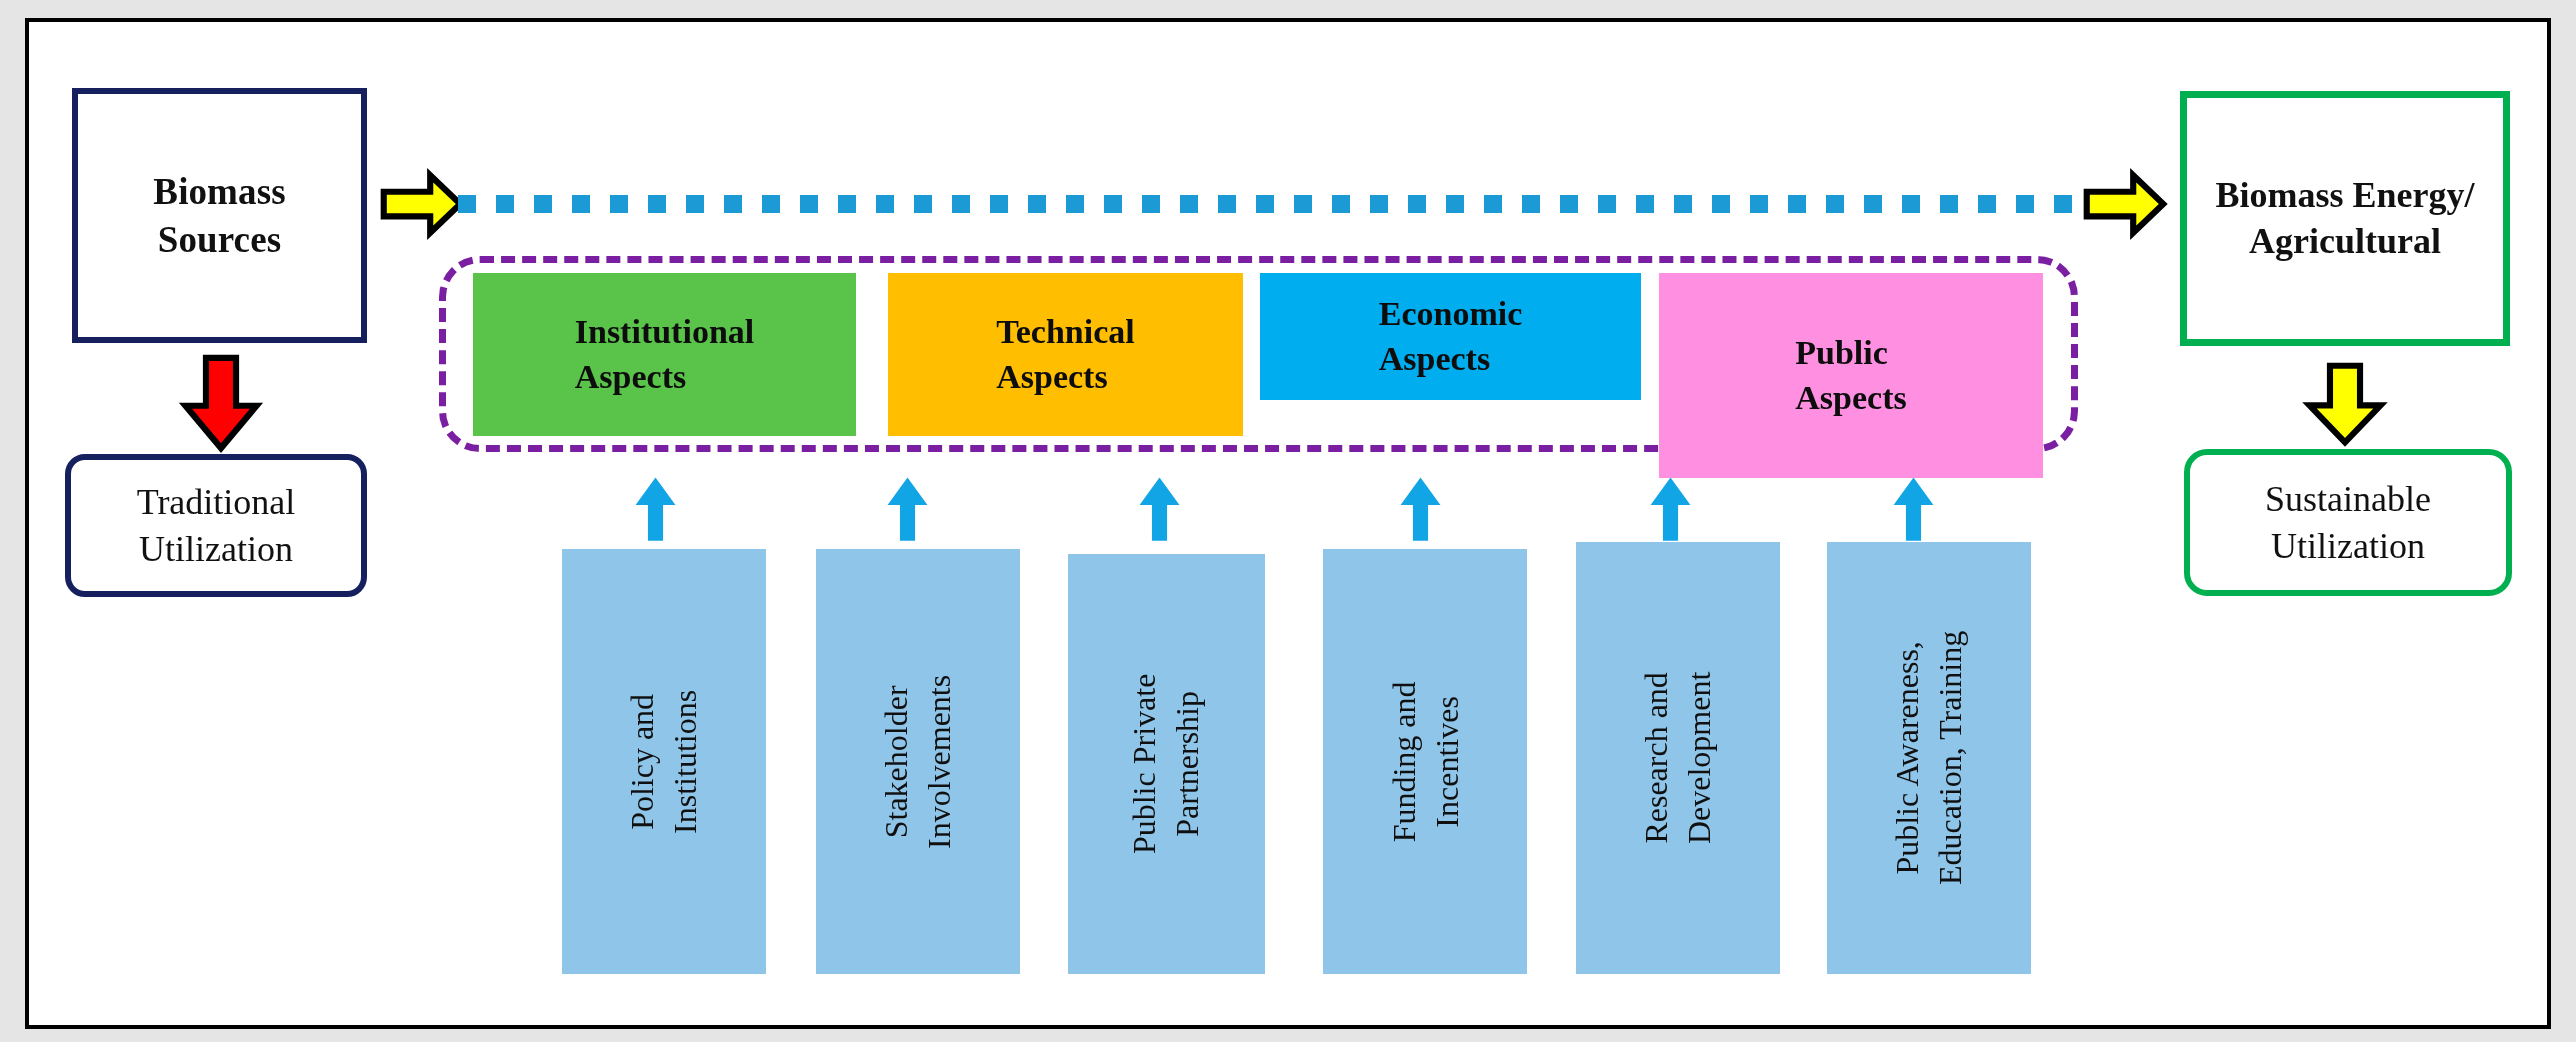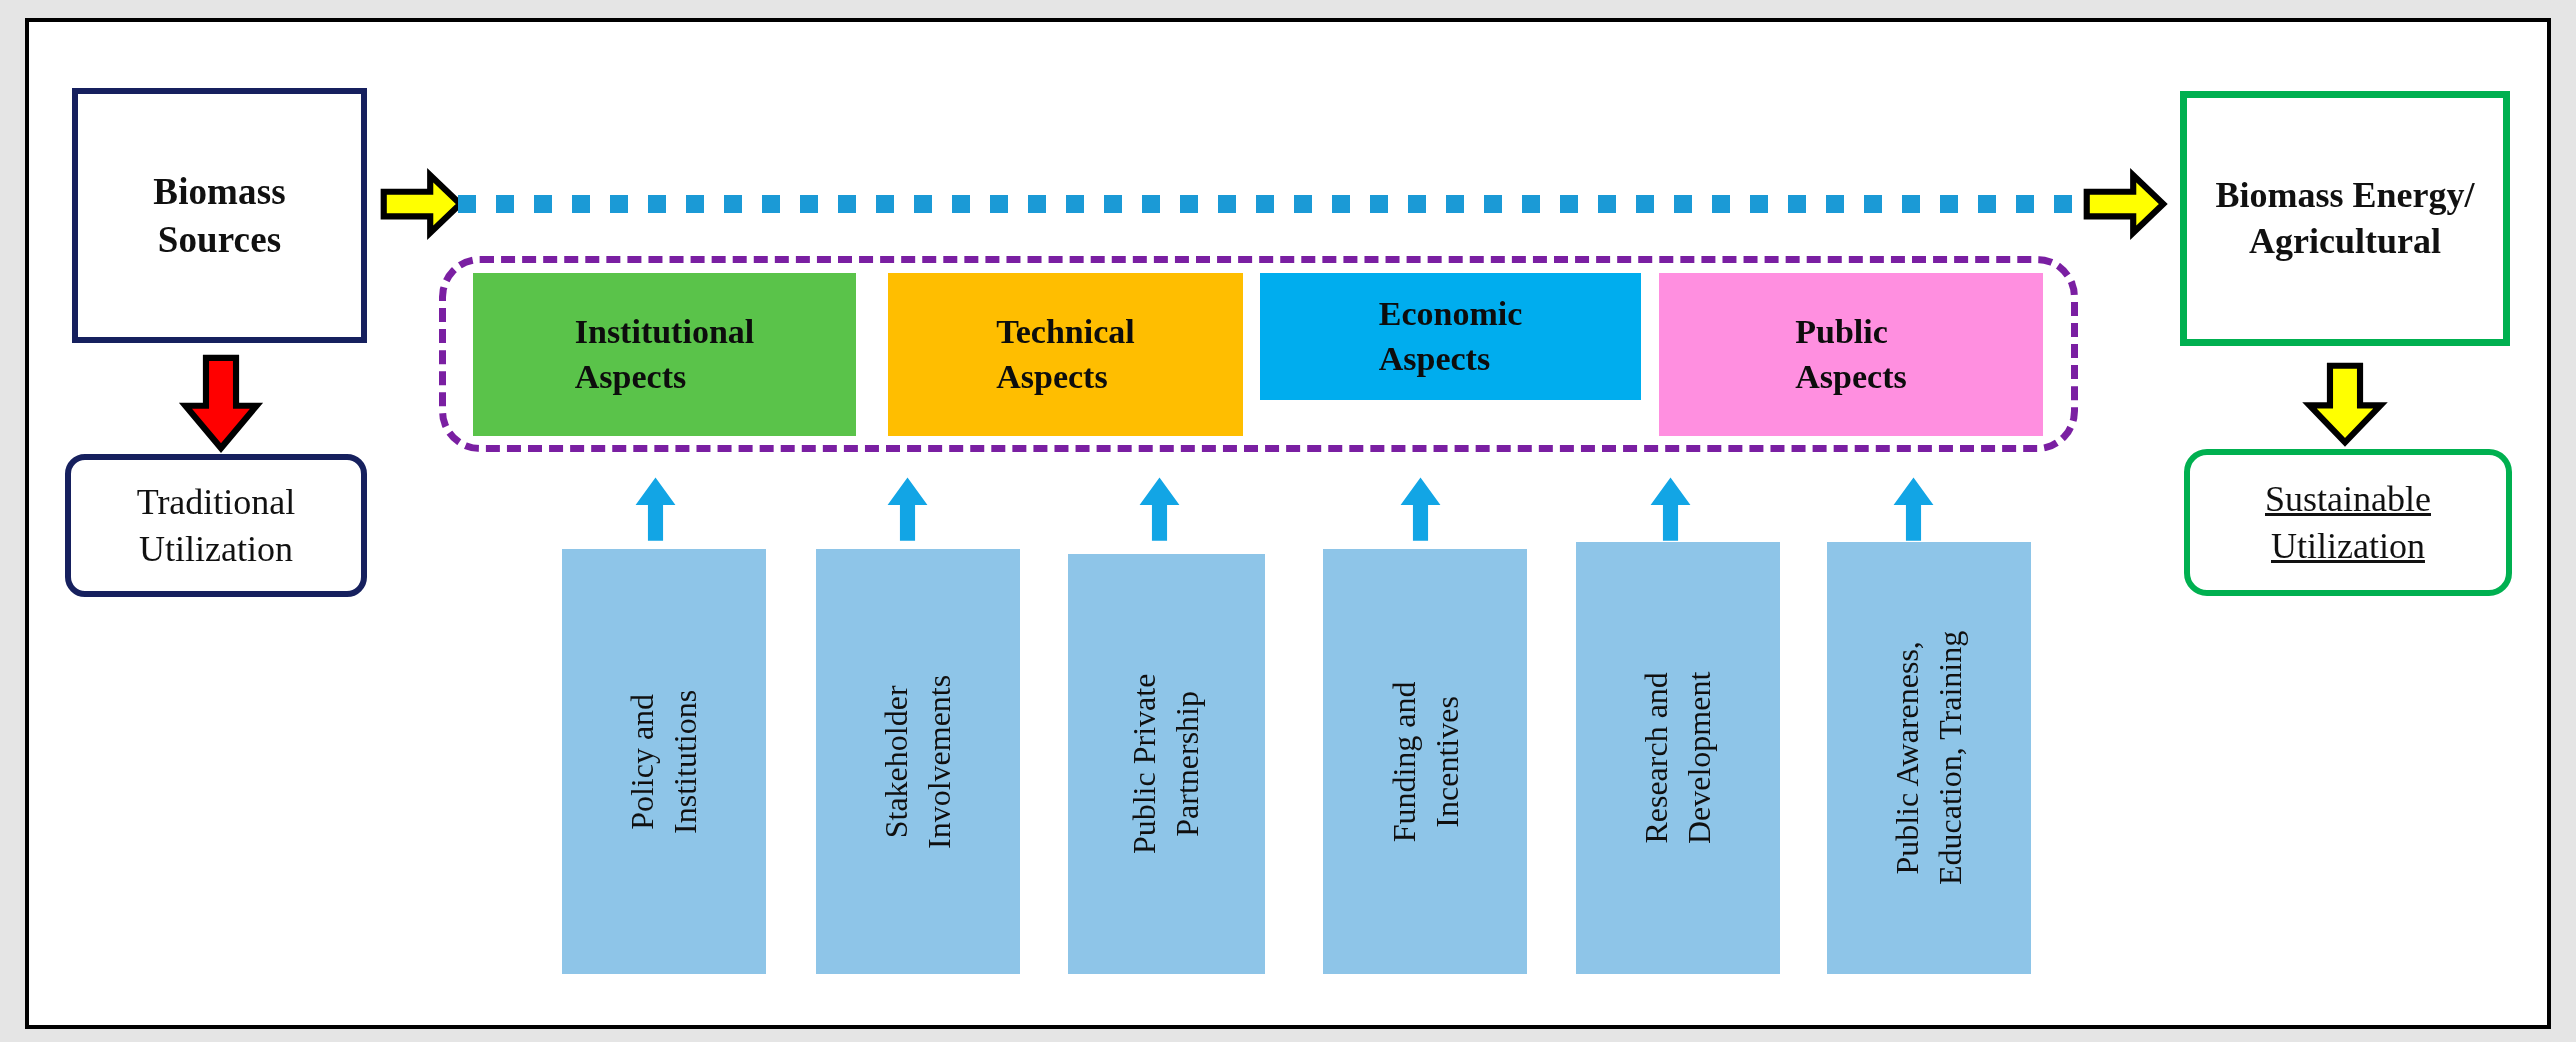--- a/index.html
+++ b/index.html
@@ -18,21 +18,21 @@
   .src-box{border:6.2px solid #16205e;background:#ffffff;}
   .src-box .txt{font-weight:bold;font-size:37px;line-height:1.28;color:#111111;letter-spacing:0.1px;}
 
   .out-box{border:7.5px solid #00b050;background:#ffffff;}
   .out-box .txt{font-weight:bold;font-size:36px;line-height:1.26;color:#111111;}
 
   .trad-box{border:6.2px solid #16205e;background:#ffffff;border-radius:20px;}
   .trad-box .txt{font-size:36px;line-height:1.3;color:#111111;}
 
   .sust-box{border:6.9px solid #00b050;background:#ffffff;border-radius:23px;}
-  .sust-box .txt{font-size:36px;line-height:1.3;color:#111111;text-decoration:underline;}
+  .sust-box .txt{font-size:36px;line-height:1.3;color:#111111;}
 
   
   .aspects-container{position:absolute;box-sizing:border-box;
       border:7.5px dashed #7a1fa2;border-radius:41px;background:transparent;}
 
   .aspect-box{position:absolute;box-sizing:border-box;display:flex;
       align-items:center;justify-content:center;text-align:left;}
   .aspect-box .txt{font-weight:bold;font-size:34px;line-height:1.3;color:#0d0d0d;}
 
   
@@ -131,21 +131,21 @@
     </div>
   </div>
 
   <div class="aspect-box" style="left:1260px;top:273px;width:381px;height:127px;background:#00adee;">
     <div class="txt">
       <div>Economic</div>
       <div>Aspects</div>
     </div>
   </div>
 
-  <div class="aspect-box" style="left:1659px;top:273px;width:384px;height:163px;background:#ff8fe0;">
+  <div class="aspect-box" style="left:1659px;top:273px;width:384px;height:205px;background:#ff8fe0;">
     <div class="txt">
       <div>Public</div>
       <div>Aspects</div>
     </div>
   </div>
 
   <div class="cyan-arrow" style="left:634px;top:476px;width:43px;height:66px;">
     <svg width="43" height="66" viewBox="0 0 62 96">
         <polygon points="31,2 60,42 42,42 42,94 20,94 20,42 2,42" fill="#12a5e5"></polygon>
       </svg>

